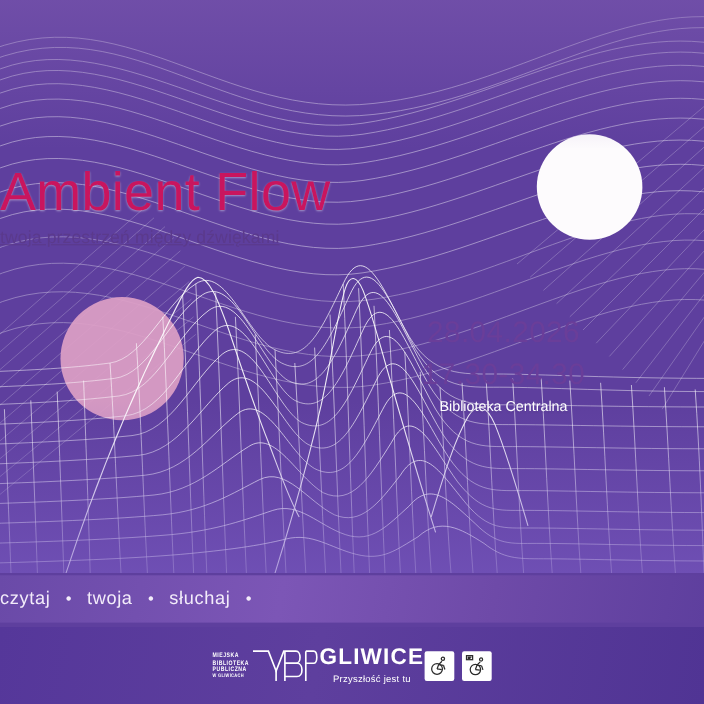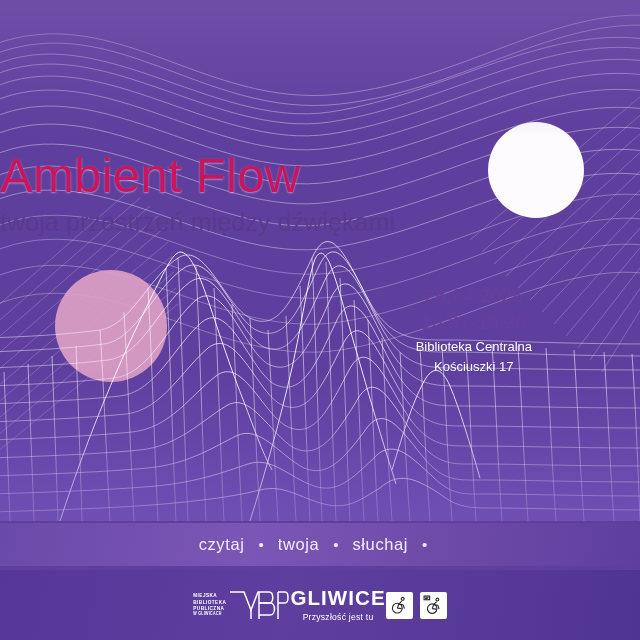--- a/index.html
+++ b/index.html
@@ -40,38 +40,38 @@
   #headline{
     position:absolute;left:0;top:150px;width:640px;text-align:left;
     z-index:6;
   }
   #title{
     font-size:49px;line-height:1.04;font-weight:400;letter-spacing:.3px;
     color:#c9155e;margin:0;
     text-shadow:0 1px 2px rgba(255,255,255,.45);
   }
   #subtitle{
-    margin:6px 0 0 0;font-size:25px;line-height:1.2;font-weight:400;
-    color:#5b3a8c;letter-spacing:.1px;
+    margin:6px 0 0 0;font-size:16px;line-height:1.2;font-weight:400;
+    color:#5b3a8c;letter-spacing:.1px;text-decoration:underline;
   }
 
   
   #info{
     position:absolute;right:108px;top:283px;text-align:center;z-index:6;
     color:#6b3f9b;
   }
-  .when{font-size:19px;line-height:1.42;letter-spacing:.4px;color:#6a3e99;}
+  .when{font-size:27px;line-height:1.42;letter-spacing:.4px;color:#6a3e99;}
   #place{font-size:13px;line-height:1.55;color:#ffffff;
          text-shadow:0 1px 1px rgba(90,60,140,.35);}
 
   
   #tagline-bar{
     position:absolute;left:0;top:523px;width:640px;height:43px;
     background:linear-gradient(100deg,#6a4aa8 0%,#7c56b6 40%,#6e4aa8 70%,#5e3f9e 100%);
-    display:flex;align-items:center;justify-content:center;z-index:7;
+    display:flex;align-items:center;z-index:7;
   }
   #tagline{display:flex;align-items:center;gap:0;}
   .tag-word{color:#f3ecfa;font-size:16.5px;letter-spacing:.6px;padding:0 0;}
   .tag-dot{color:#f3ecfa;font-size:15px;padding:0 14px;line-height:1;}
 
   
   #footer{
     position:absolute;left:0;top:570px;width:640px;height:70px;
     background:linear-gradient(100deg,#55379a 0%,#5e3f9e 45%,#503494 100%);
     z-index:7;
@@ -226,24 +226,23 @@
     </svg>
   </div>
 
   <div id="headline">
     <div id="title">Ambient Flow</div>
     <div id="subtitle">twoja przestrzeń między dźwiękami</div>
   </div>
 
   <div id="info">
     <div class="when">28.04.2026</div>
-    <div class="when">10.97-19.30</div>
+    <div class="when">17.30-34.30</div>
     <div id="place">
       <div>Biblioteka Centralna</div>
-      <div>Kościuszki 17</div>
     </div>
   </div>
 
   <div id="tagline-bar">
     <div id="tagline">
       <span class="tag-word">czytaj</span>
       <span class="tag-dot">•</span>
       <span class="tag-word">twoja</span>
       <span class="tag-dot">•</span>
       <span class="tag-word">słuchaj</span>

